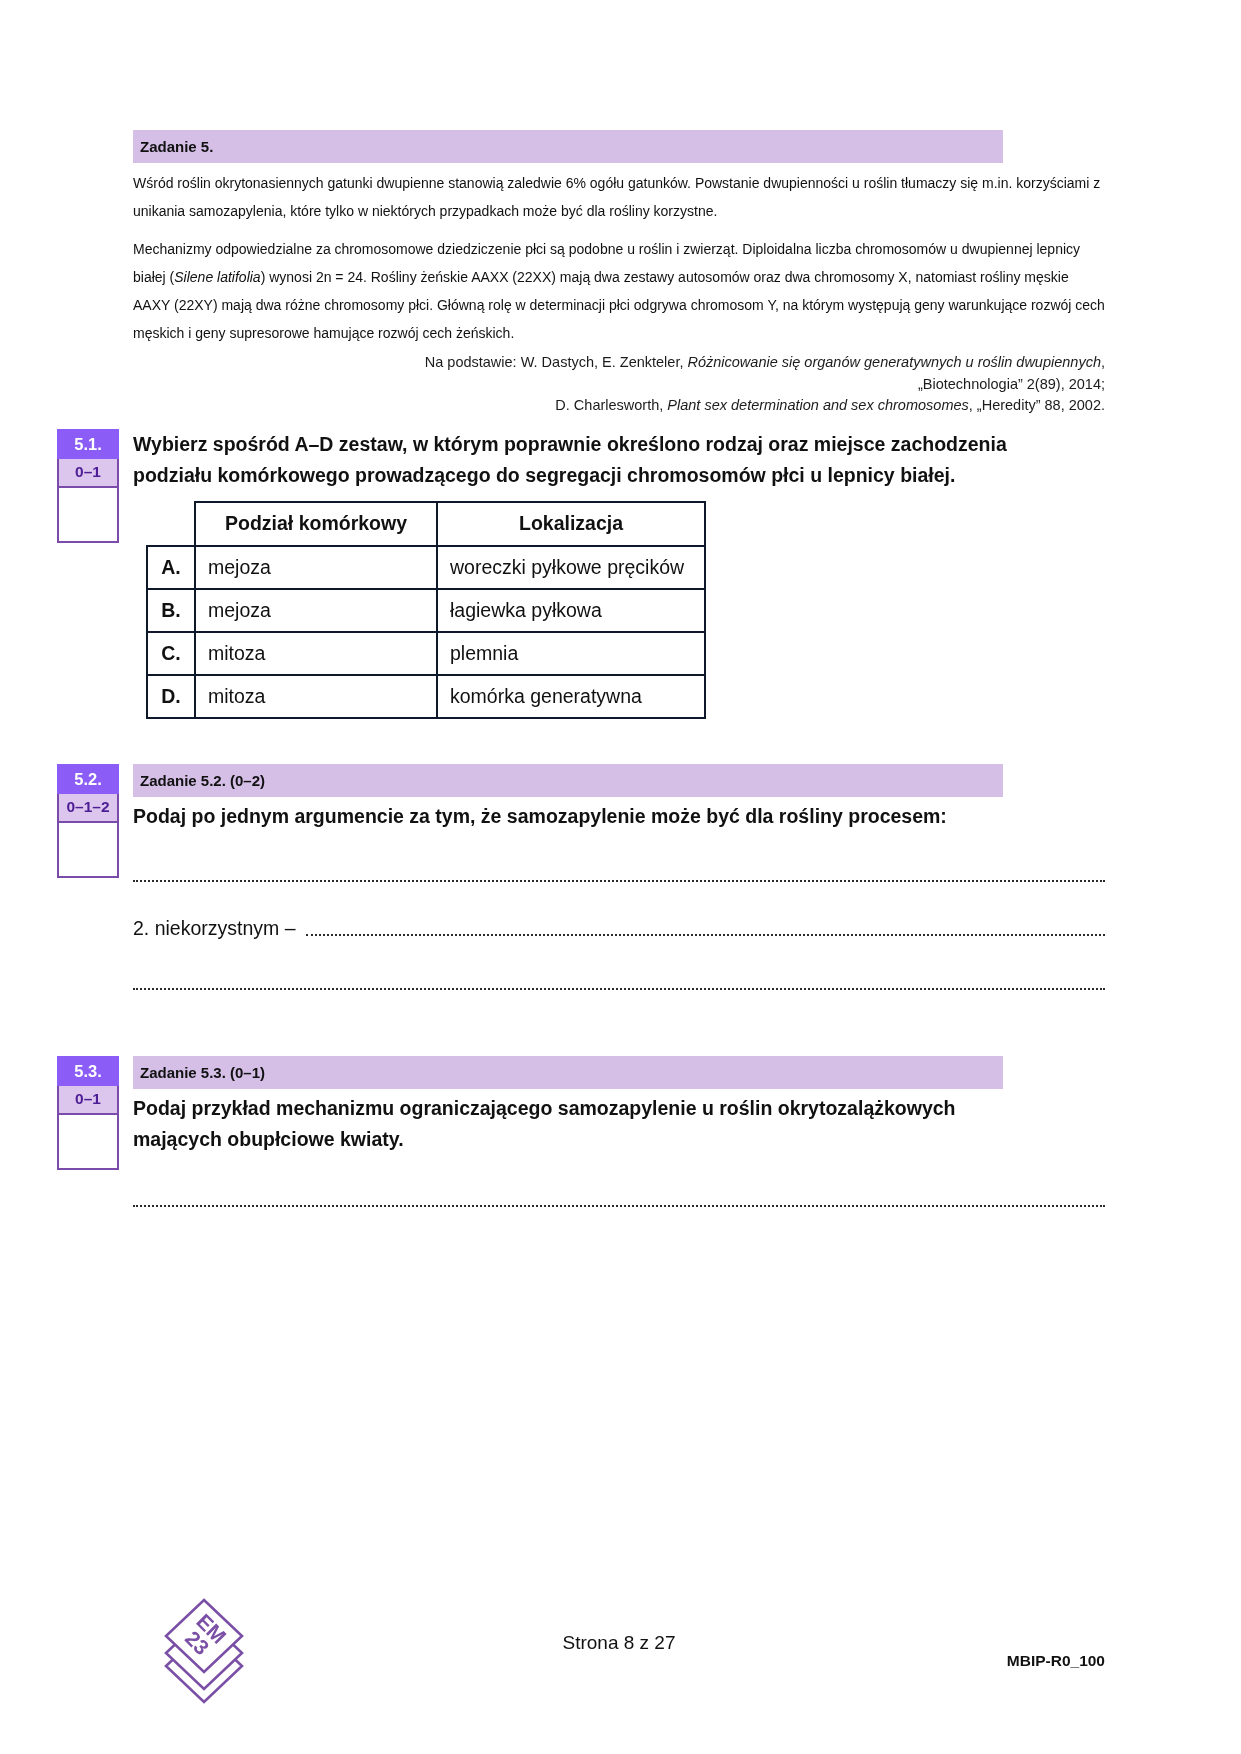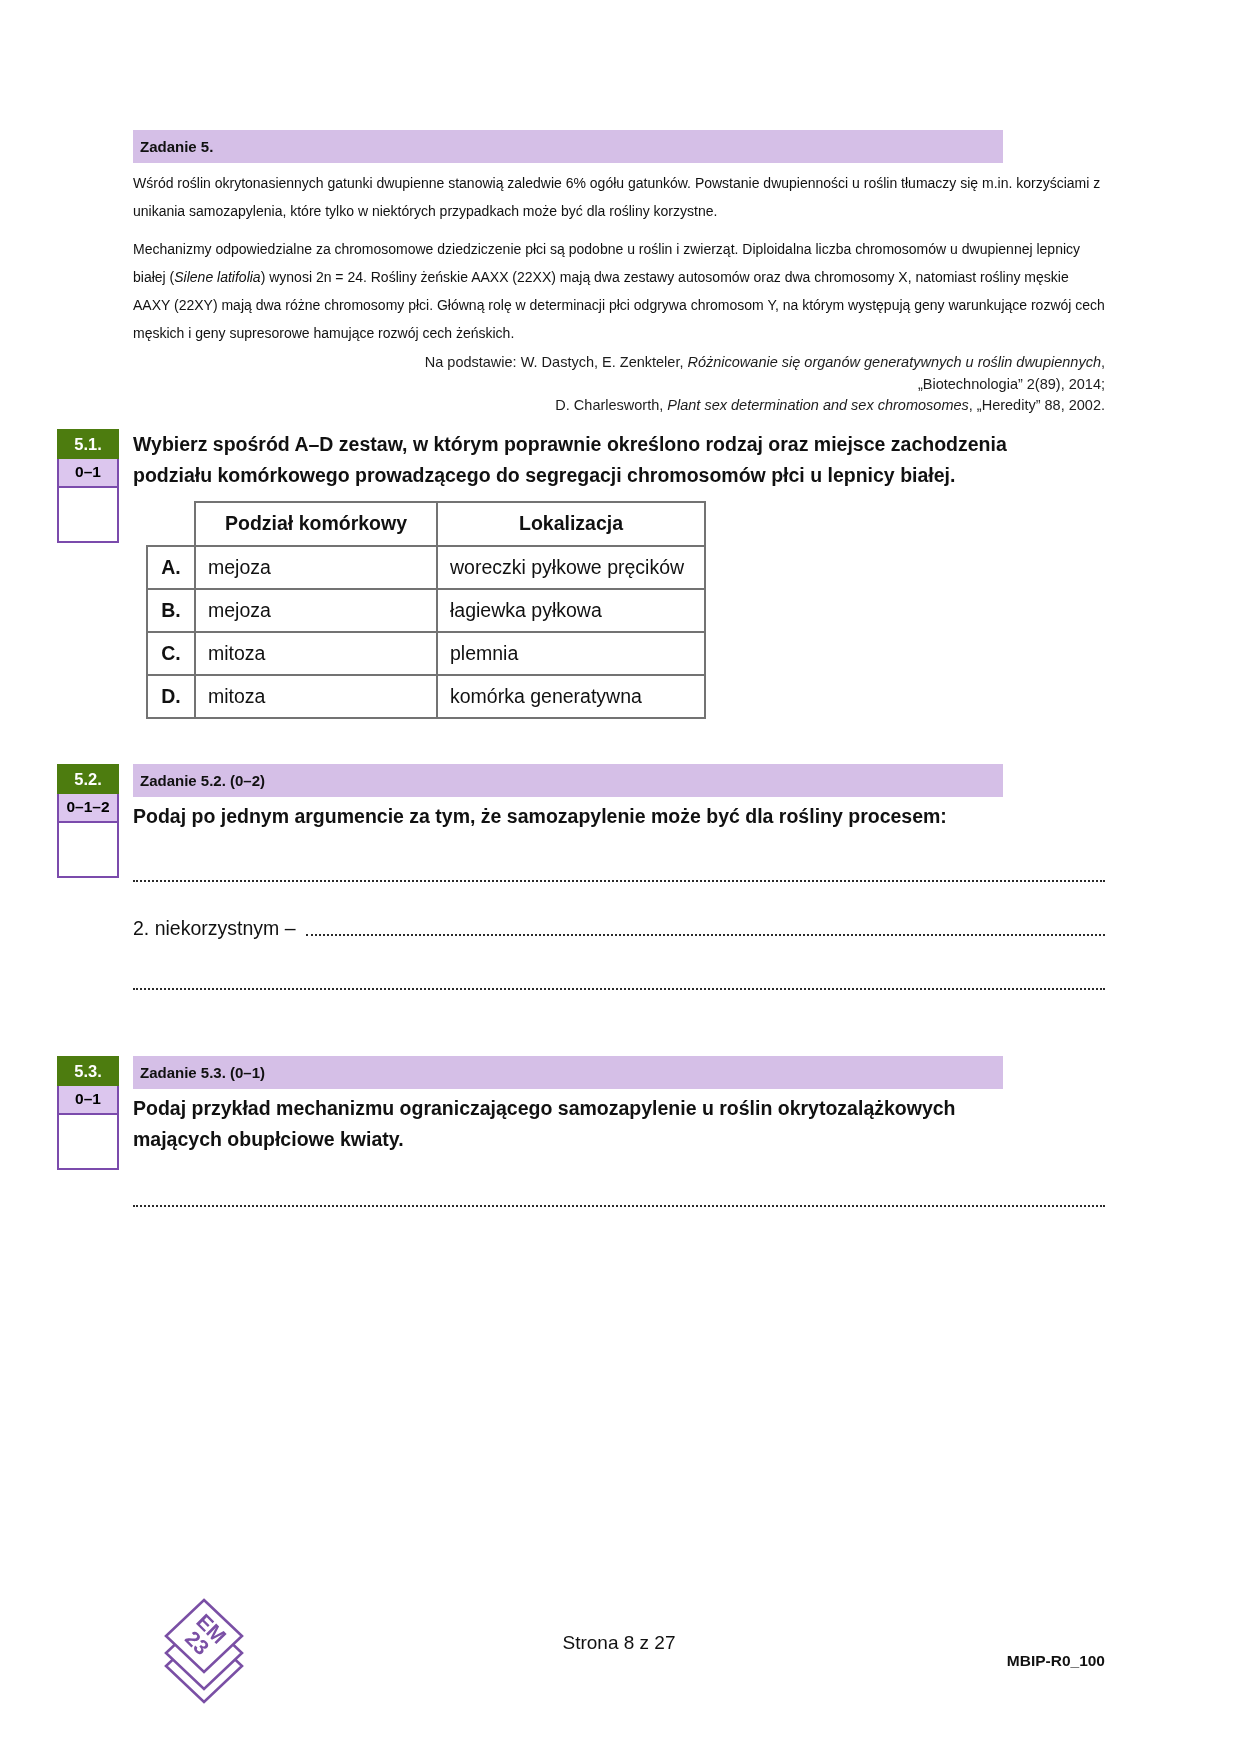--- a/index.html
+++ b/index.html
@@ -47,42 +47,42 @@
     width:905px;
   }
 
   
   .badge {
     position:absolute; left:-76px; top:0; width:62px;
     text-align:center; font-weight:bold;
   }
   .badge-num {
     height:30px; line-height:30px;
-    background:#4d7c0f; color:#fff;
+    background:#8b5cf6; color:#fff;
     font-size:16.5px;
   }
   .badge-pts {
     height:29px; line-height:25px;
-    background:#dcc6ee; color:#000000;
+    background:#dcc6ee; color:#4c1d95;
     border:2px solid #7b4bac; border-top:none;
     font-size:15.5px;
   }
   .badge-box {
     height:55px;
     background:#fff;
     border:2px solid #7b4bac; border-top:none;
   }
 
   
   table.options {
     border-collapse:collapse;
     margin:10px 0 0 13px;
     font-size:19.5px;
   }
-  table.options th, table.options td { border:2px solid #737373; }
+  table.options th, table.options td { border:2px solid #0f172a; }
   table.options th.blank { border:none; }
   table.options th {
     height:44px; font-weight:bold; text-align:center; padding:0 16px;
   }
   table.options td { height:43px; padding:0 12px; background:#fff; }
   td.letter { width:48px; text-align:center; font-weight:bold; }
   td.division { width:242px; }
   td.location { width:268px; }
 
   

